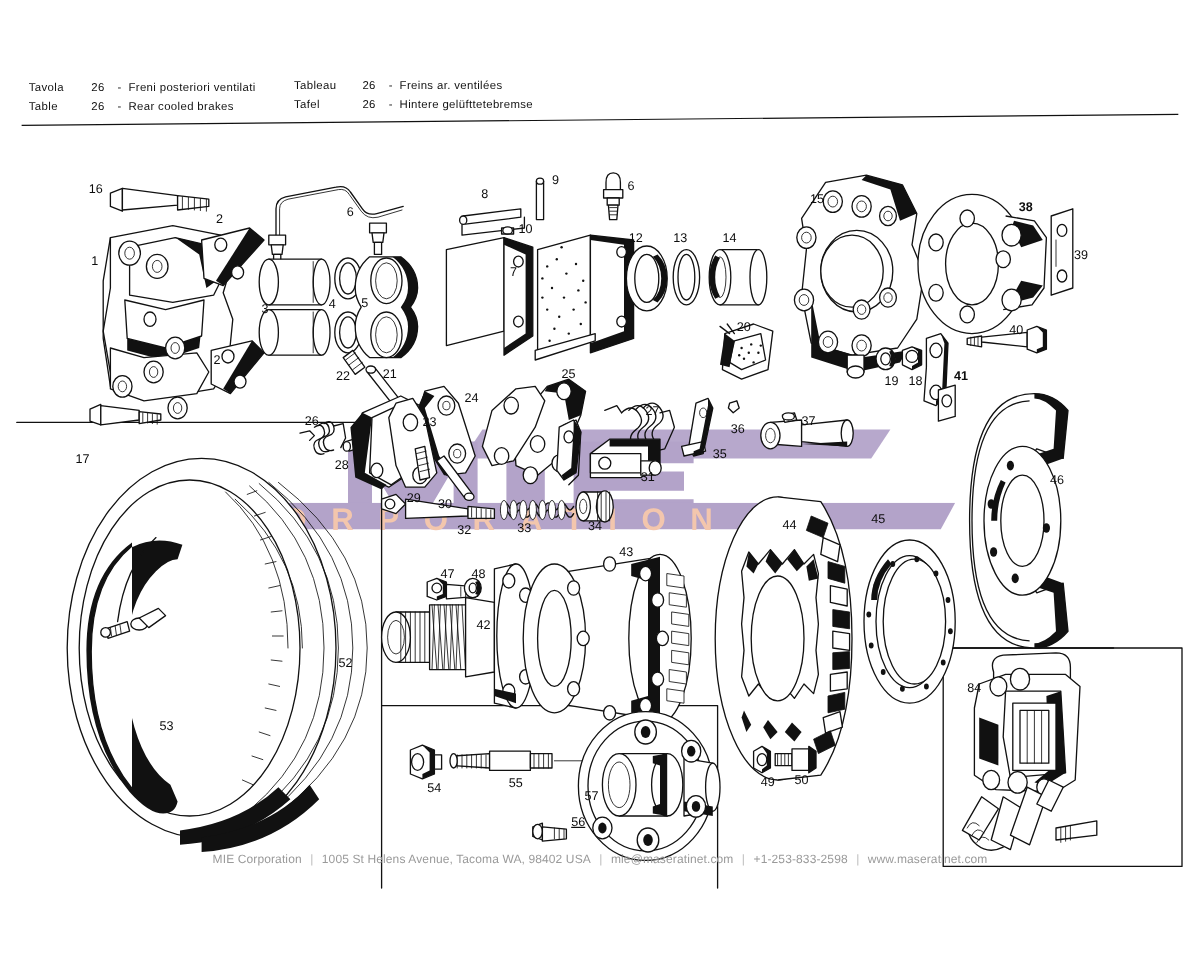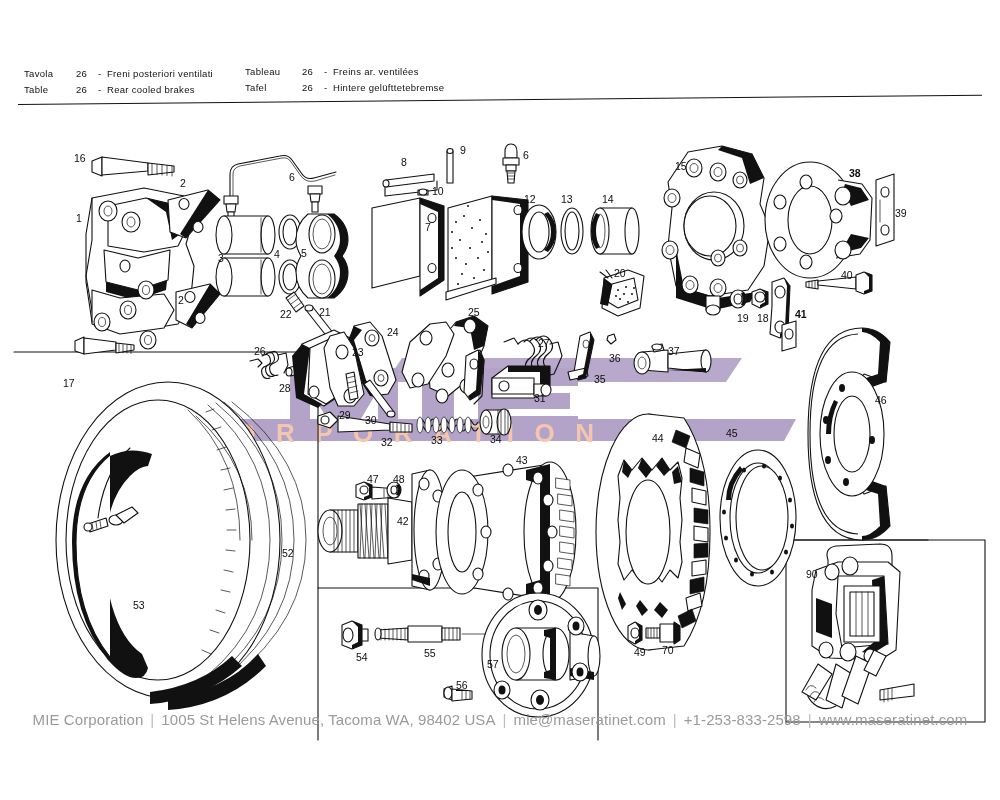--- a/index.html
+++ b/index.html
@@ -19,21 +19,21 @@
   .hdr-row{display:flex;align-items:baseline;margin-bottom:5px;white-space:nowrap;}
   .hdr-lang{width:52px;display:inline-block;}
   .hdr-num{width:22px;display:inline-block;}
   .hdr-dash{width:9px;display:inline-block;}
   .hdr-desc{display:inline-block;}
   .hdr-rule{position:absolute;left:18px;top:104px;width:964px;height:0;
             border-top:1.4px solid #111;transform:rotate(-0.55deg);transform-origin:left center;}
 
   
   .ftr{position:absolute;left:0;top:711px;width:1000px;text-align:center;
-       font-size:15px;color:#9a9a9a;letter-spacing:.1px;white-space:nowrap;}
+       font-size:10px;color:#9a9a9a;letter-spacing:.1px;white-space:nowrap;}
   .ftr span.sep{color:#bcbcbc;padding:0 7px;}
 
   
   .wm{position:absolute;pointer-events:none;}
   .wm-mie{left:282px;top:338px;width:470px;height:110px;}
   .wm-mie svg{display:block;}
   .wm-corp{left:196px;top:418px;width:560px;font-size:26px;font-weight:bold;
            color:#f3c6ad;letter-spacing:20.5px;white-space:nowrap;}
   .panel-clip{position:absolute;}
 
@@ -827,27 +827,27 @@
       <div class="cal" style="left: 841px; top: 270px;">40</div>
       <div class="cal" style="left: 795px; top: 309px; font-weight: bold;">41</div>
       <div class="cal" style="left: 397px; top: 492px; margin-top: 24px;">42</div>
       <div class="cal" style="left: 516px; top: 455px;">43</div>
       <div class="cal" style="left: 616px; top: 433px; margin-left: 36px;">44</div>
       <div class="cal" style="left: 726px; top: 428px; text-align: center;">45</div>
       <div class="cal" style="left: 875px; top: 395px;">46</div>
       <div class="cal" style="left: 367px; top: 474px;">47</div>
       <div class="cal" style="left: 393px; top: 474px;">48</div>
       <div class="cal" style="left: 634px; top: 647px;">49</div>
-      <div class="cal" style="left: 662px; top: 645px;">70</div>
-      <div class="cal" style="left: 806px; top: 569px;">90</div>
+      <div class="cal" style="left: 662px; top: 645px;">50</div>
+      <div class="cal" style="left: 806px; top: 569px;">84</div>
       <div class="cal" style="left: 282px; top: 548px;">52</div>
       <div class="cal" style="left: 133px; top: 560px; margin-top: 40px;">53</div>
       <div class="cal" style="left: 356px; top: 652px;">54</div>
       <div class="cal" style="left: 424px; top: 648px;">55</div>
-      <div class="cal" style="left: 456px; top: 680px; text-decoration: underline;">56</div>
+      <div class="cal" style="left: 476px; top: 680px; text-decoration: underline;">56</div>
       <div class="cal" style="left: 487px; top: 659px;">57</div>
     </div>
 
   <div class="ftr">
     <span>MIE Corporation</span><span class="sep">|</span><span>1005 St Helens Avenue, Tacoma WA, 98402 USA</span><span class="sep">|</span><span>mie@maseratinet.com</span><span class="sep">|</span><span>+1-253-833-2598</span><span class="sep">|</span><span>www.maseratinet.com</span>
   </div>
 
 </div>
 
 </body></html>

